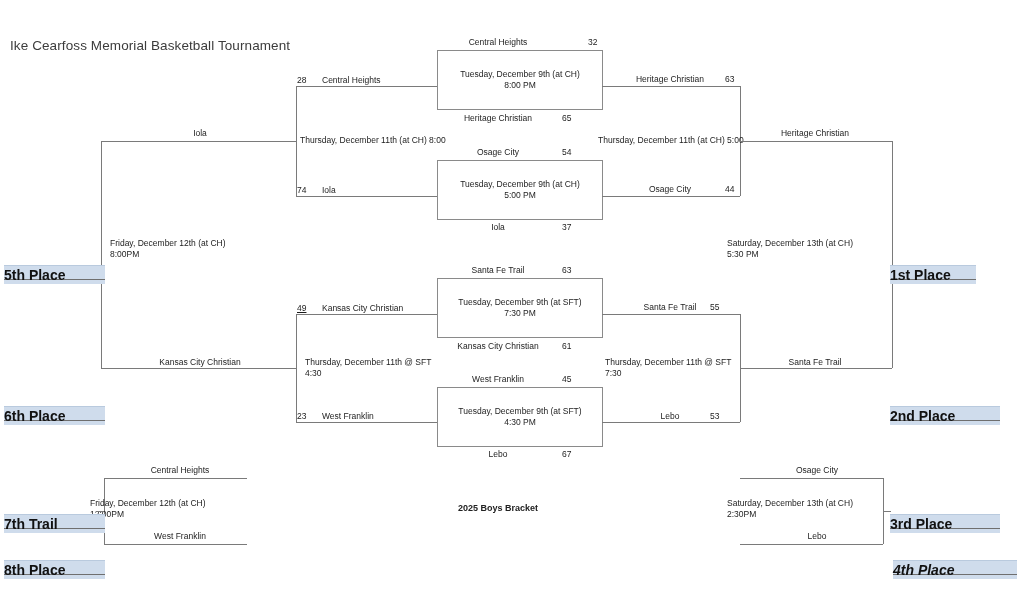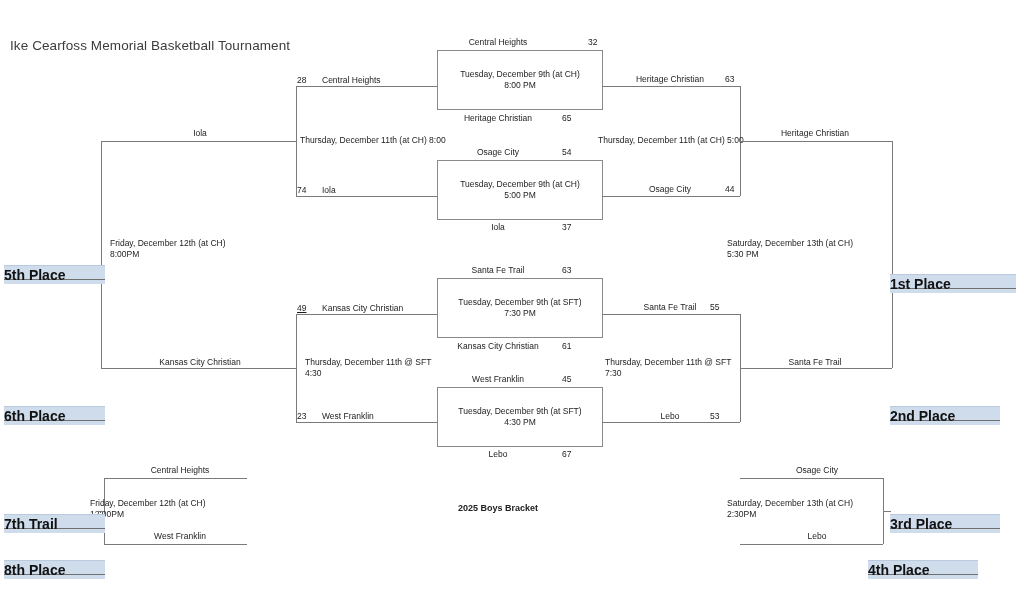--- a/index.html
+++ b/index.html
@@ -251,33 +251,33 @@
   <div class="place" style="left:4px; top:514px; width:101px; height:19px;">
     <div class="place-rule"></div>
     <div class="place-text">7th Trail</div>
   </div>
 
   <div class="place" style="left:4px; top:560px; width:101px; height:19px;">
     <div class="place-rule"></div>
     <div class="place-text">8th Place</div>
   </div>
 
-  <div class="place" style="left:890px; top:274px; width:126px; height:19px;">
+  <div class="place" style="left:890px; top:265px; width:86px; height:19px;">
     <div class="place-rule"></div>
     <div class="place-text">1st Place</div>
   </div>
 
   <div class="place" style="left:890px; top:406px; width:110px; height:19px;">
     <div class="place-rule"></div>
     <div class="place-text">2nd Place</div>
   </div>
 
   <div class="place" style="left:890px; top:514px; width:110px; height:19px;">
     <div class="place-rule"></div>
     <div class="place-text">3rd Place</div>
   </div>
 
-  <div class="place" style="left:868px; top:560px; width:110px; height:19px;">
+  <div class="place" style="left:893px; top:560px; width:124px; height:19px;font-style:italic;">
     <div class="place-rule"></div>
     <div class="place-text">4th Place</div>
   </div>
 
 </div>
 
 </body></html>

